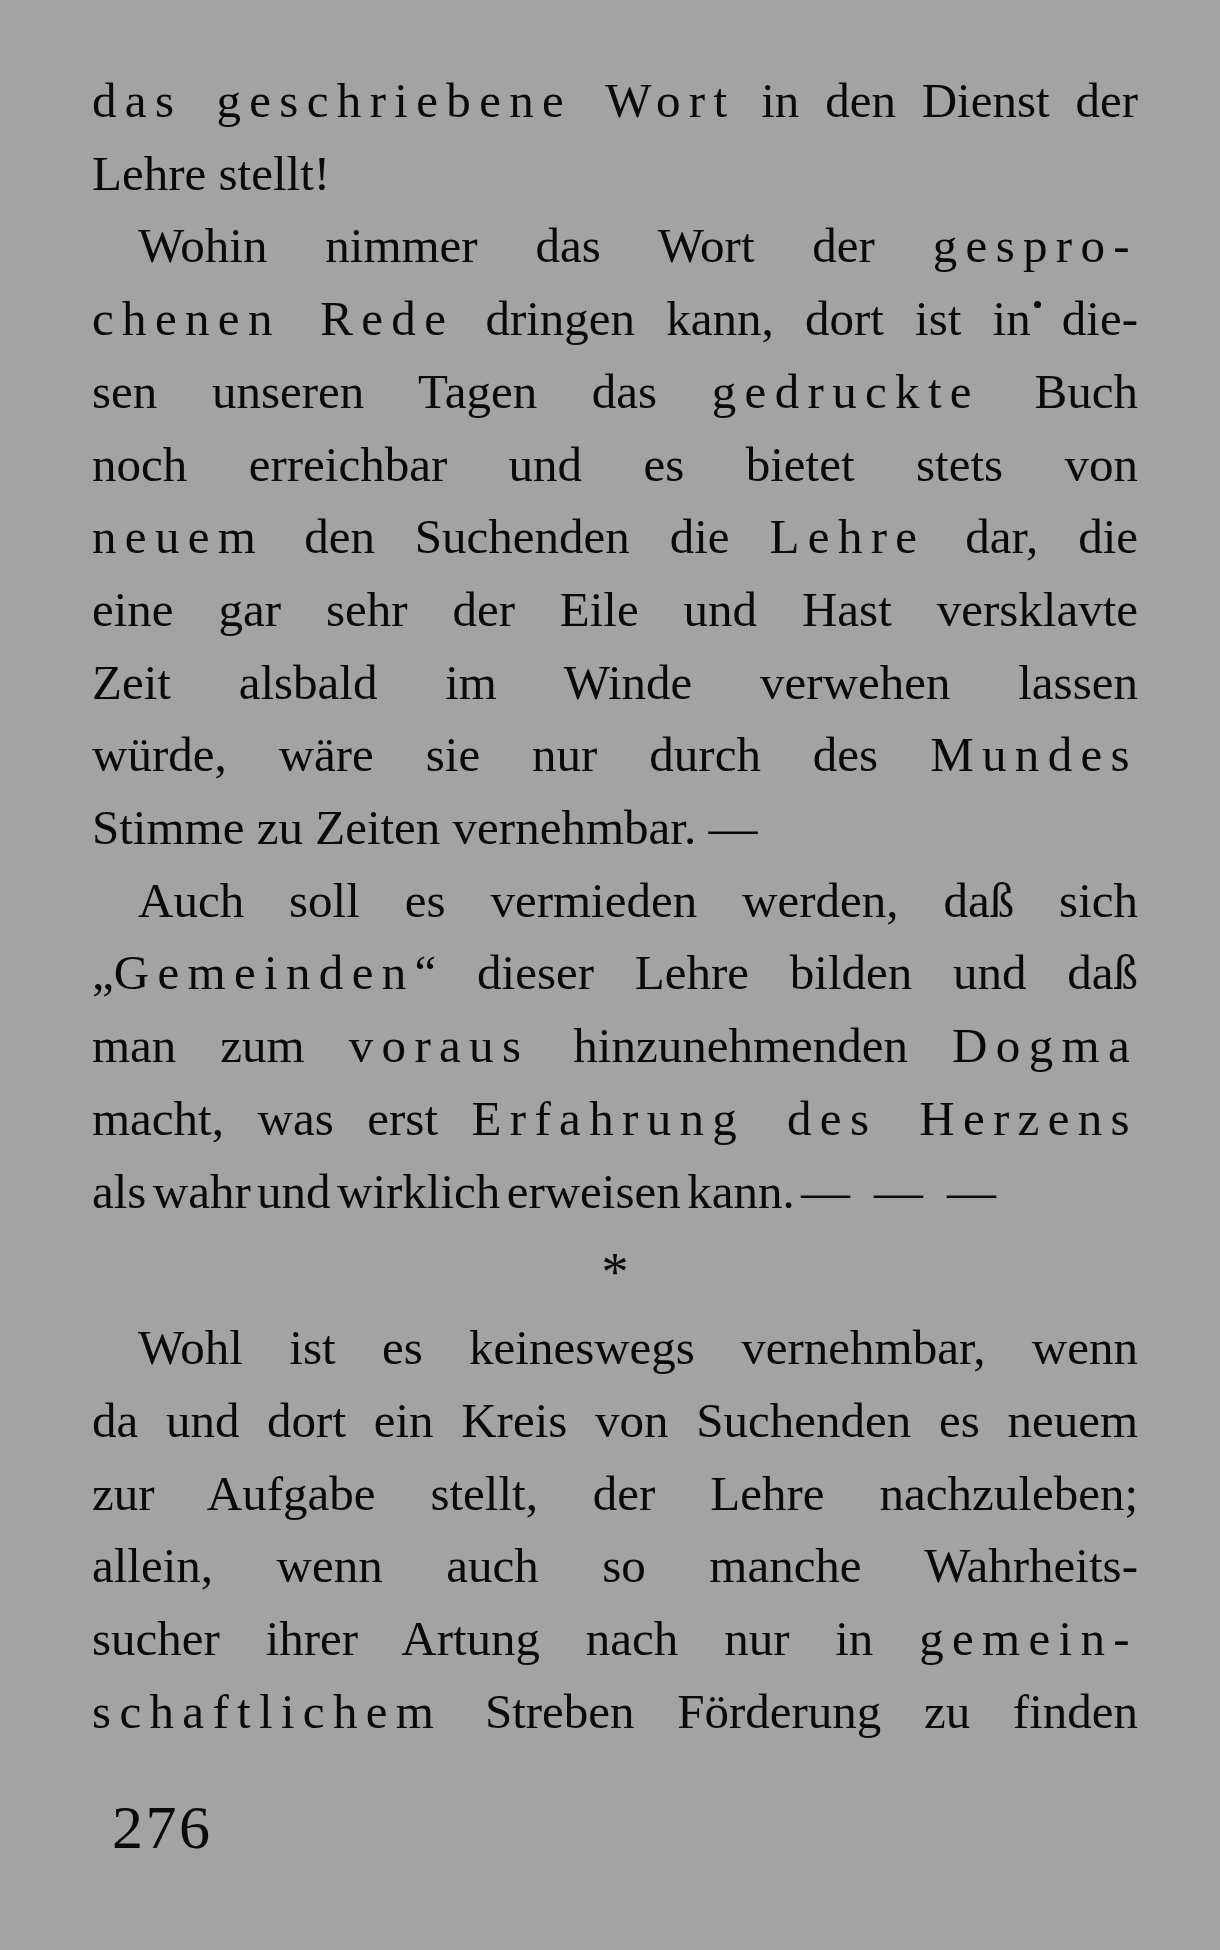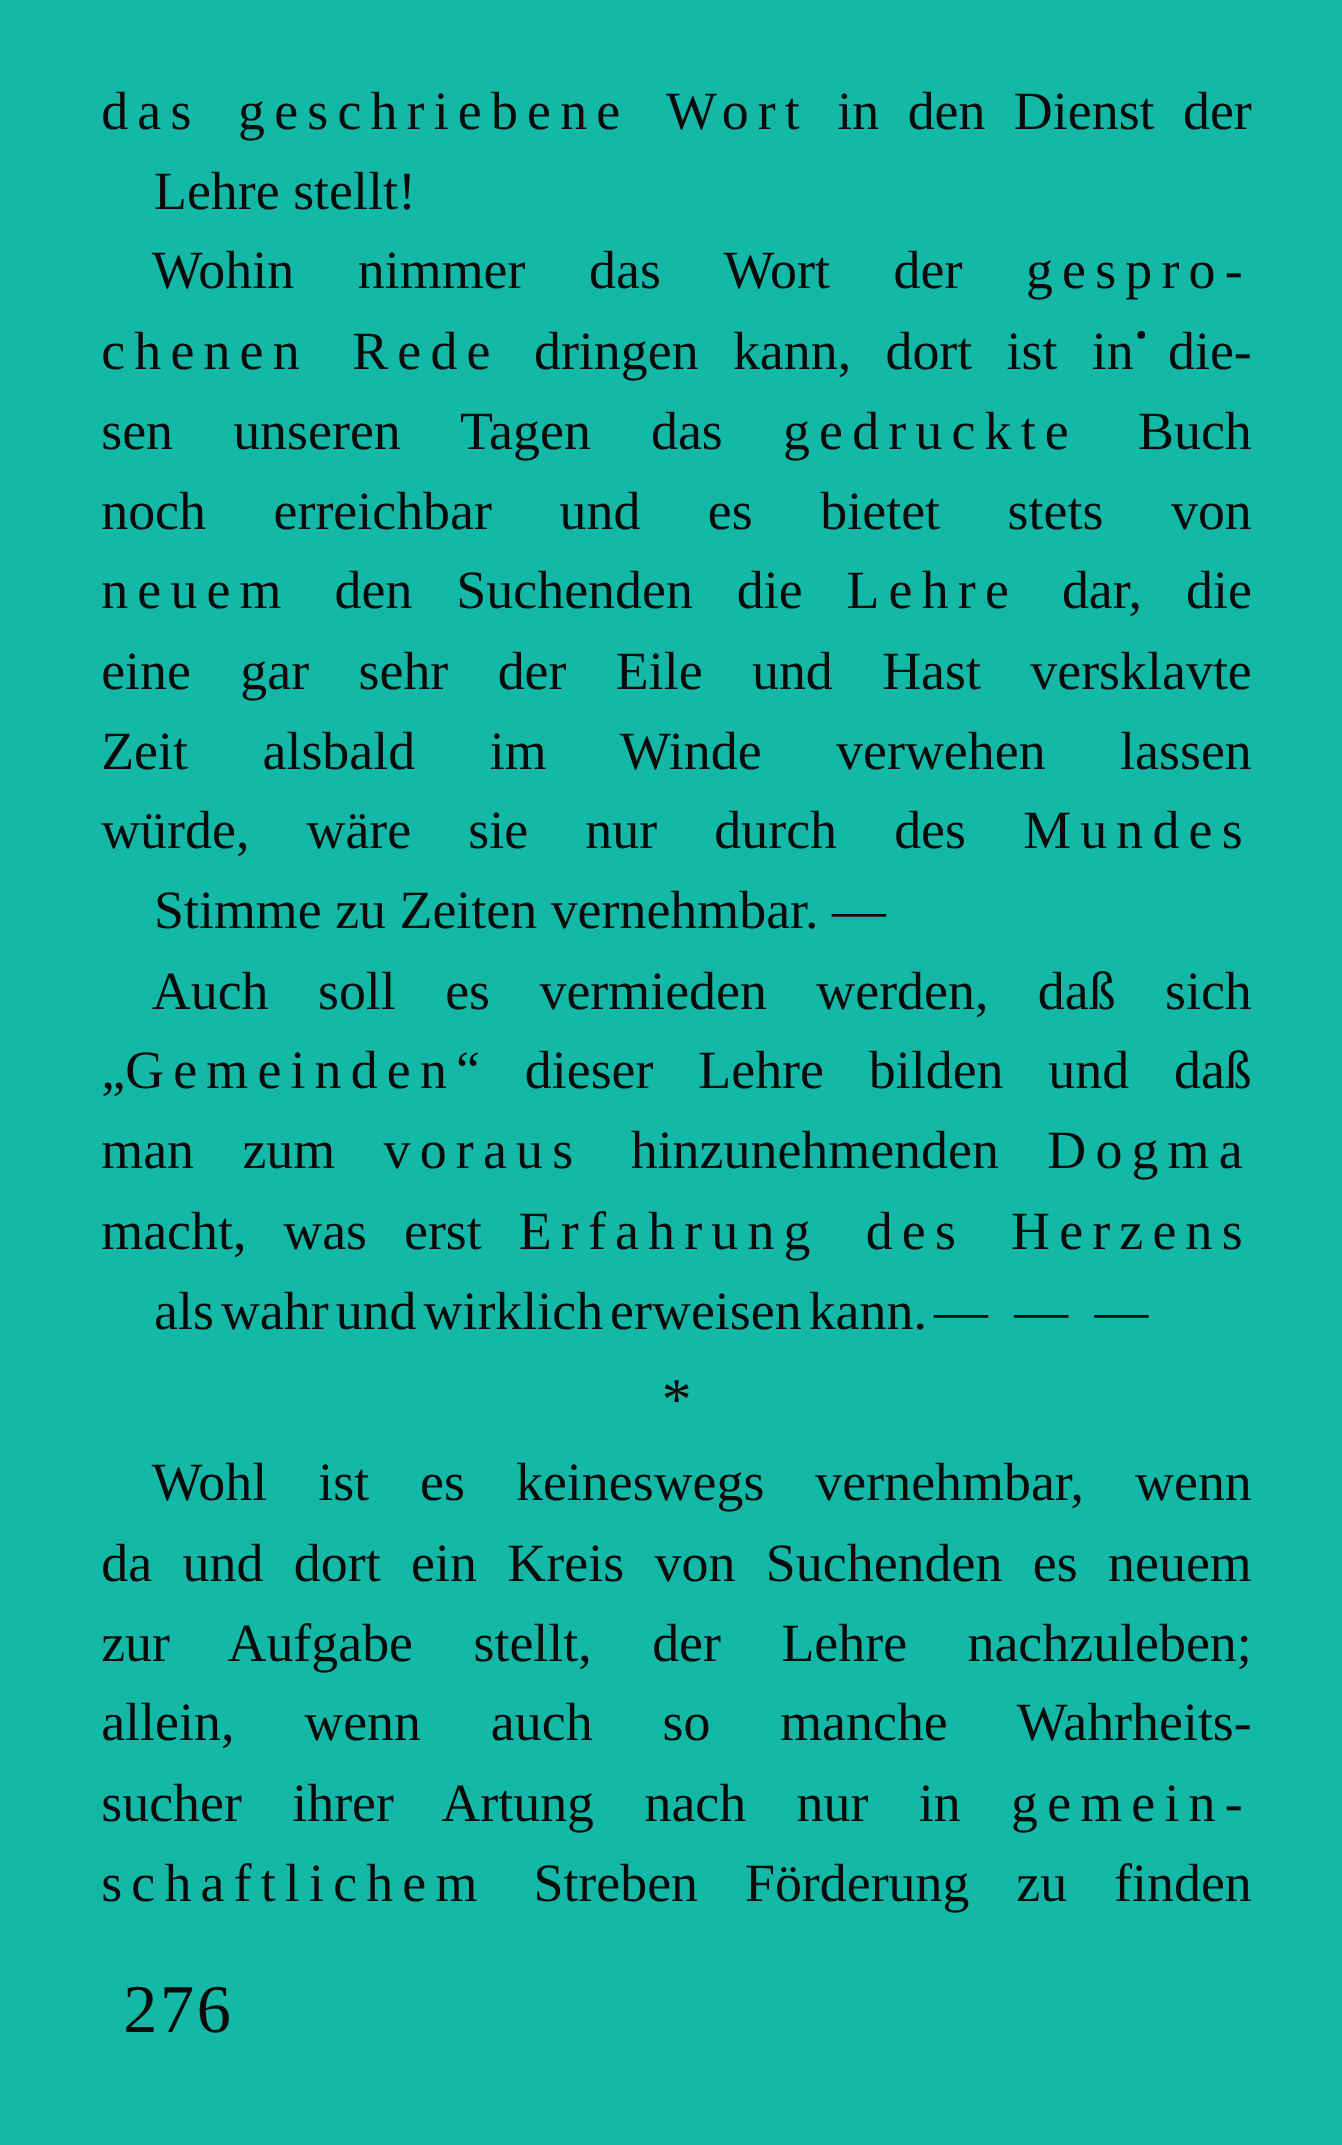--- a/index.html
+++ b/index.html
@@ -1,35 +1,35 @@
 <!DOCTYPE html>
 <html lang="de"><head>
 <meta charset="utf-8">
 <style>
   html, body { margin: 0; padding: 0; background: #ffffff; }
   .page {
     position: relative;
     width: 1220px;
     height: 1950px;
-    background: #14b8a6;
+    background: #a3a3a3;
     overflow: hidden;
     color: #0a0a0a;
     font-family: "Liberation Serif", "DejaVu Serif", serif;
   }
   .text-block {
     position: absolute;
     left: 92px;
     top: 65px;
     width: 1046px;
     font-size: 49px;
     line-height: 72.7px;
   }
   .line { white-space: nowrap; }
   .just  { text-align: justify; text-align-last: justify; }
-  .flush { text-align: left; text-align-last: left; margin-left: 48px; }
+  .flush { text-align: left; text-align-last: left; }
   .indent { text-indent: 46px; }
   .tight  { word-spacing: -0.12em; }
   .seg { }
   .sp  { letter-spacing: 0.17em; }
   .dash { word-spacing: 0.18em; letter-spacing: 0.03em; }
   .separator-line {
     height: 84px;
     line-height: 88px;
     text-align: center;
     text-align-last: center;

